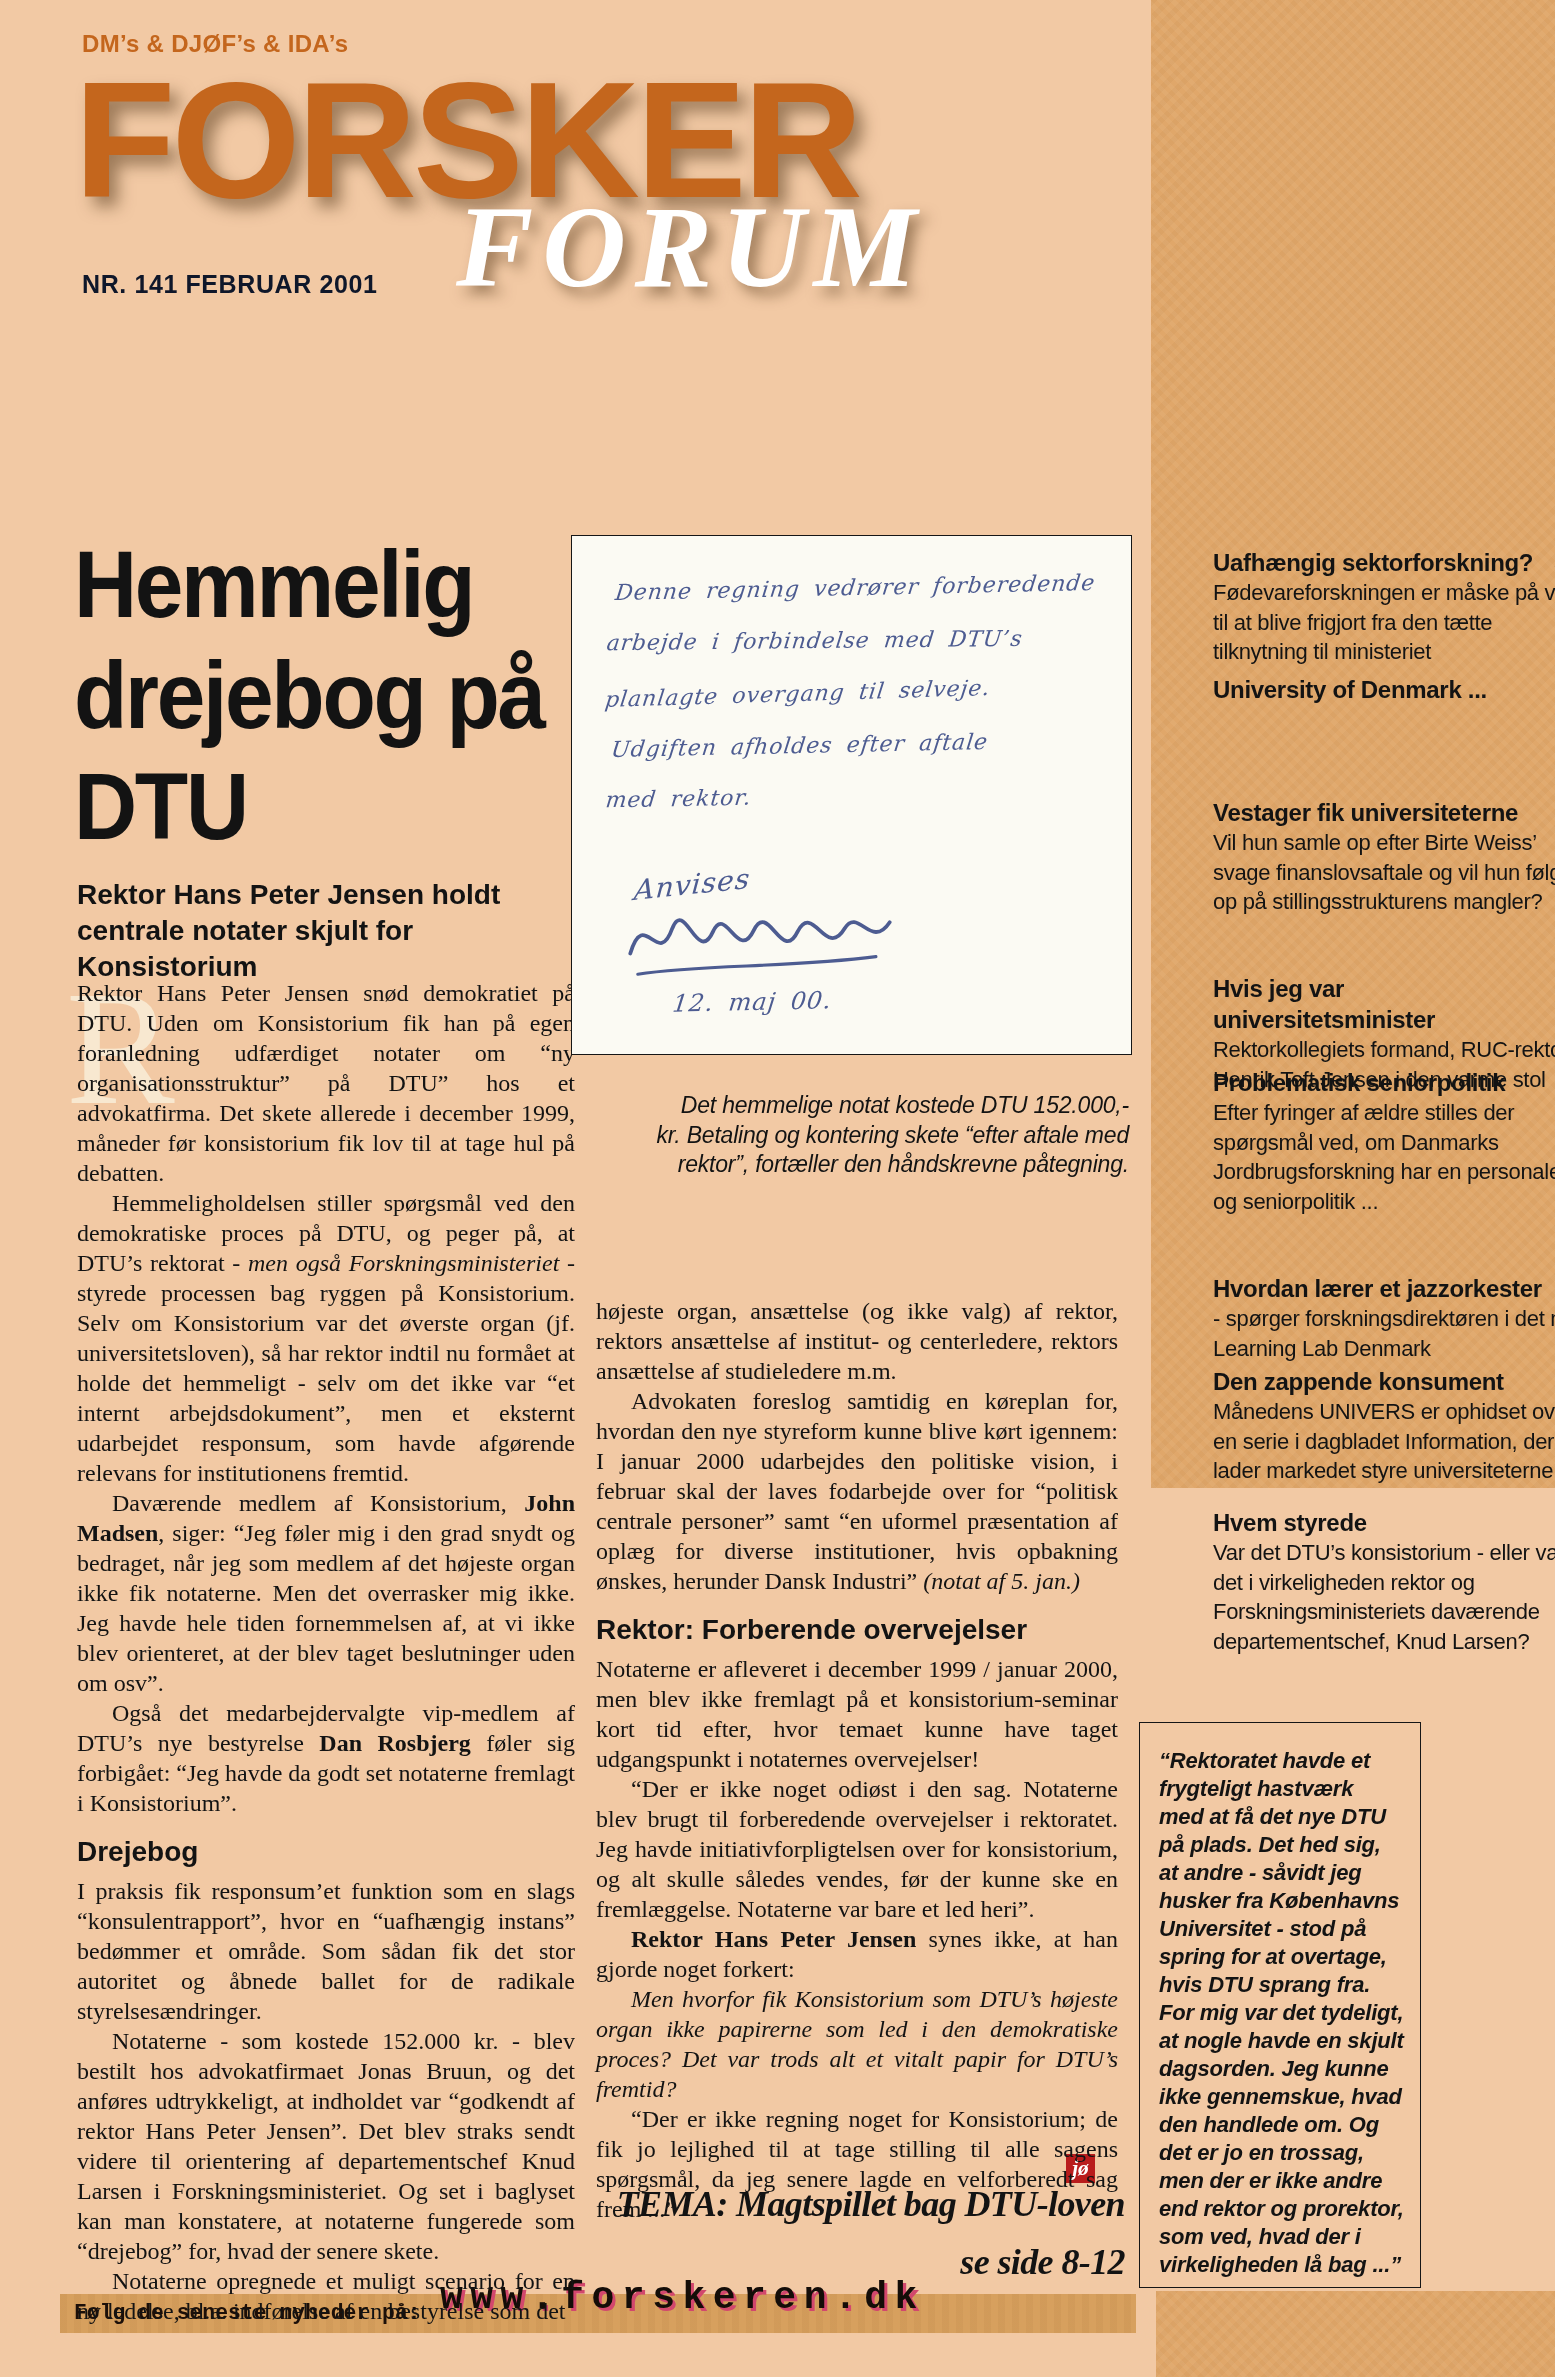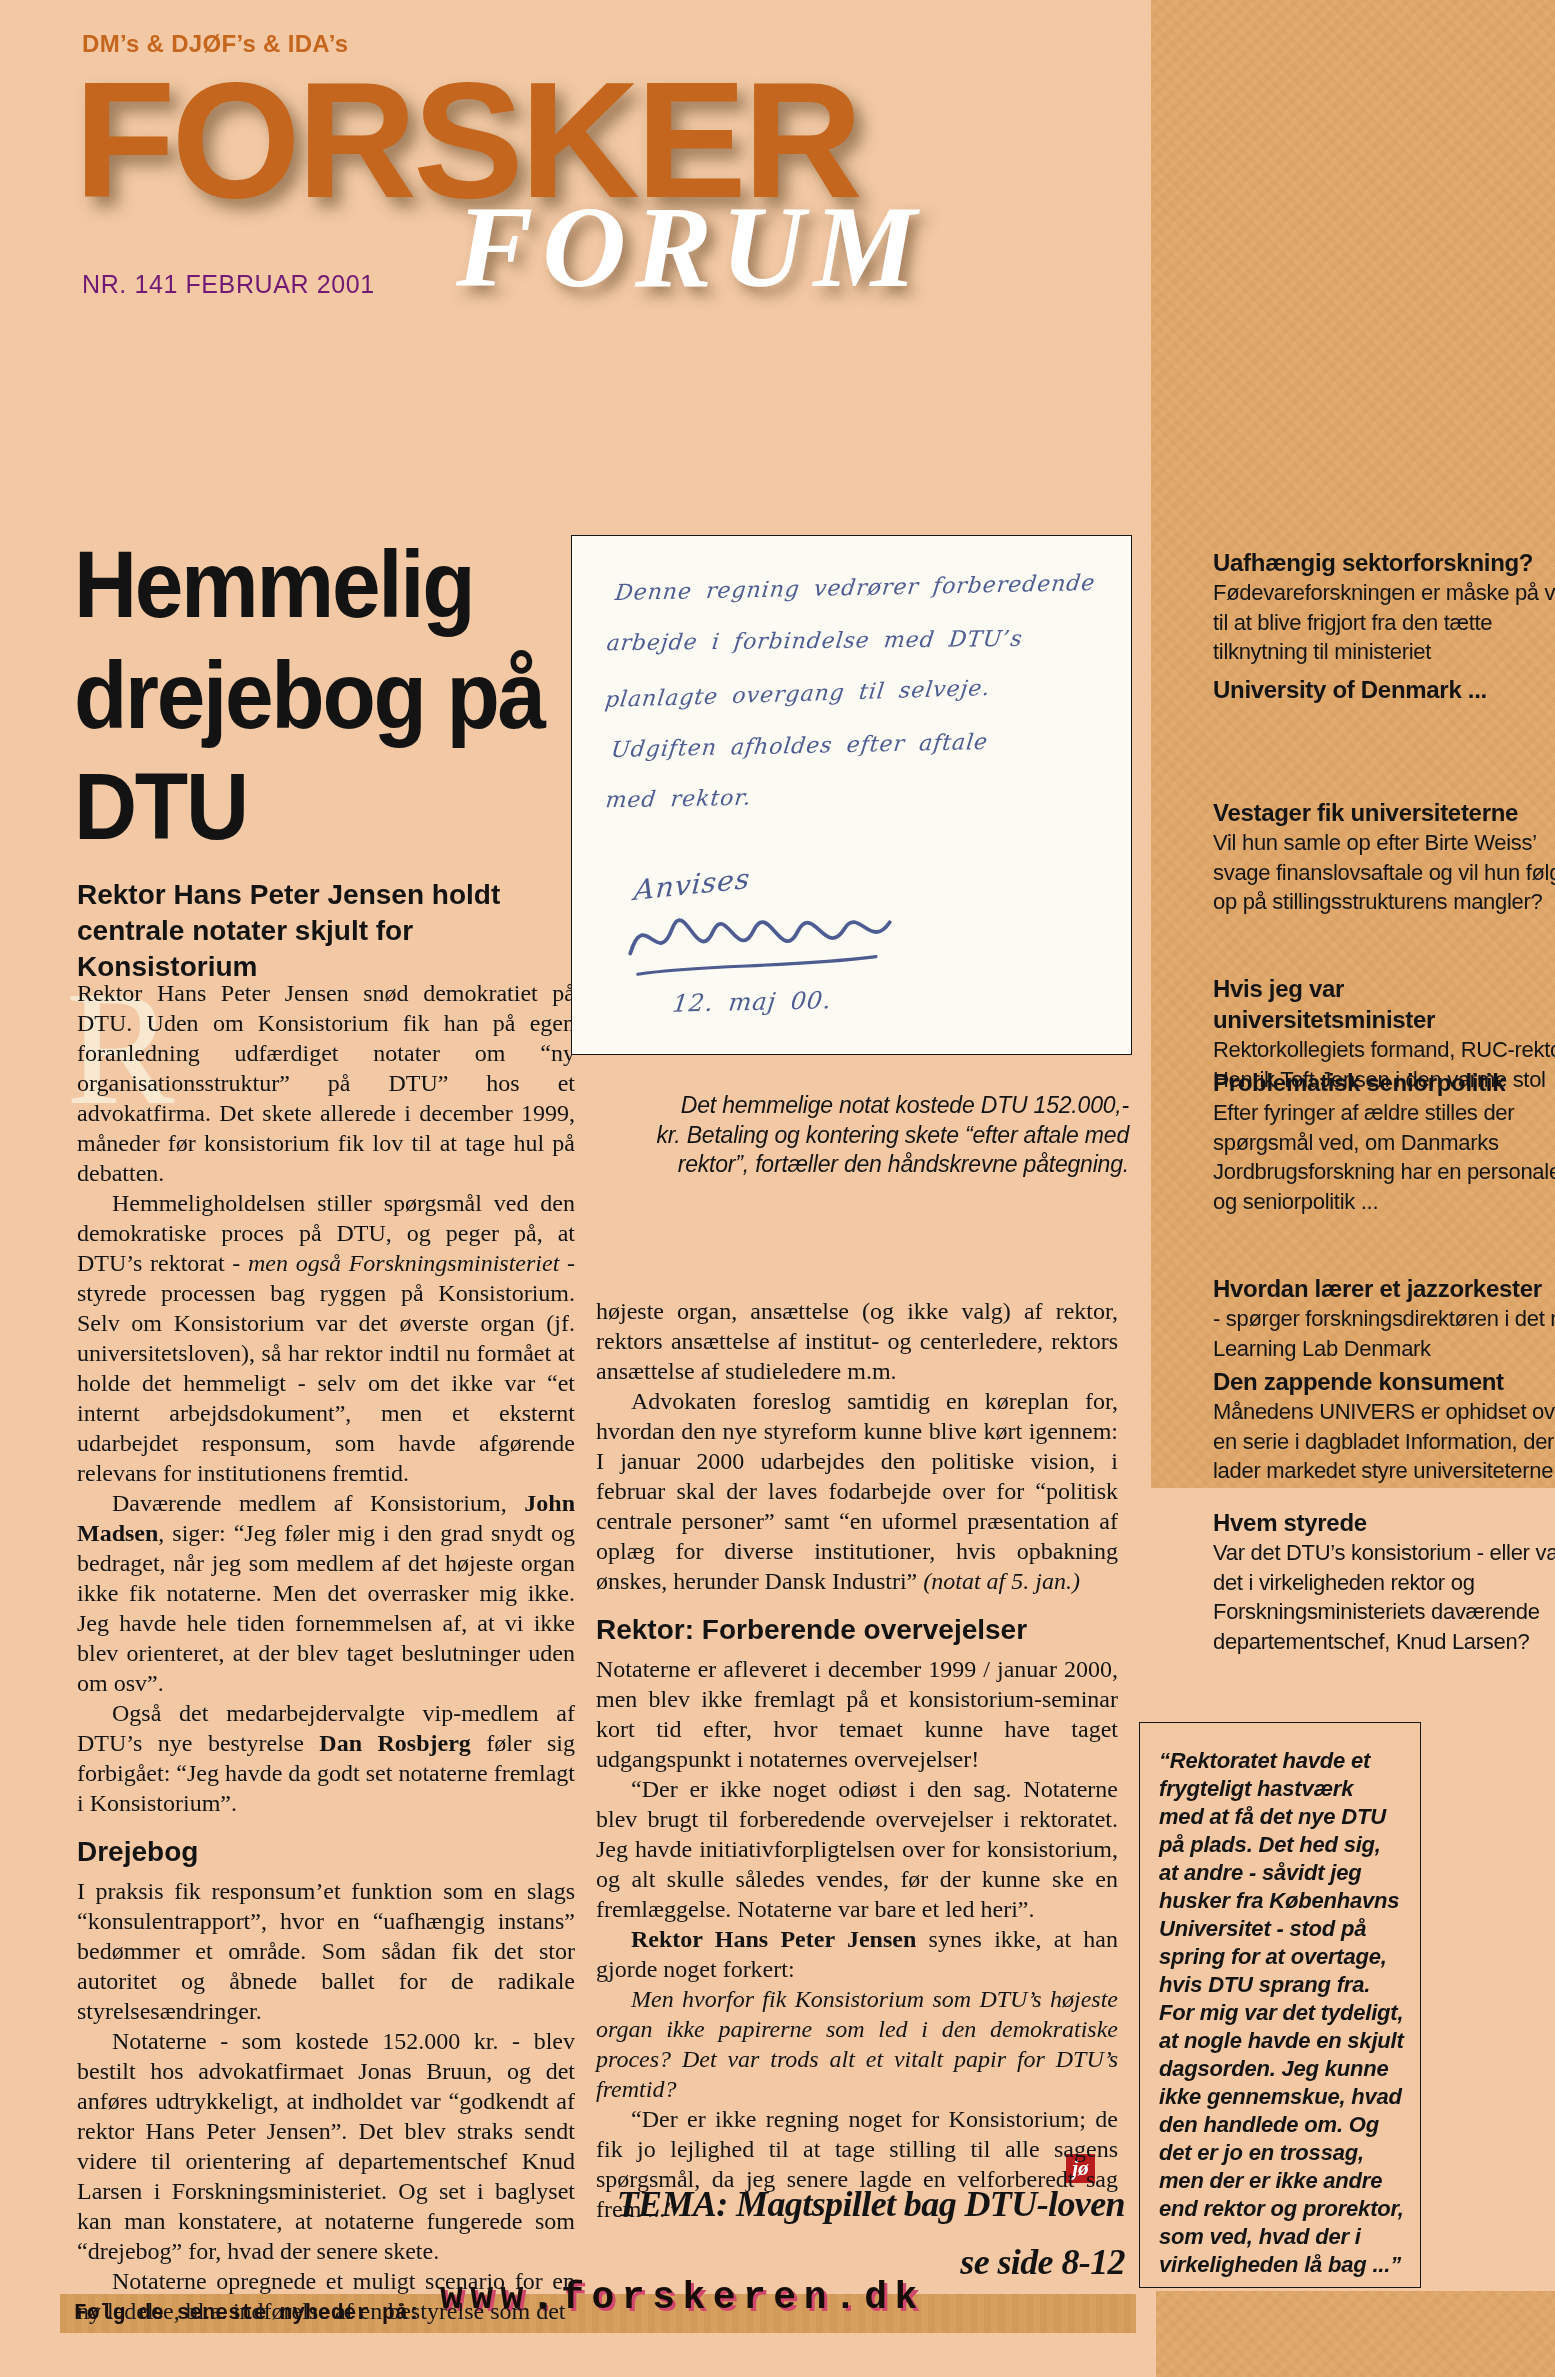--- a/index.html
+++ b/index.html
@@ -13,21 +13,21 @@
   .kraft-right{left:1151px;top:0;width:404px;height:1488px;}
   .kraft-bottom{left:1156px;top:2291px;width:399px;height:87px;}
   
   .assoc{position:absolute;left:82px;top:30px;font-size:24px;font-weight:bold;color:#c4661d;letter-spacing:0.3px;}
   .logo-main{position:absolute;left:74px;top:57px;font-size:166px;font-weight:bold;line-height:1;
              letter-spacing:-3.8px;color:#c4661d;white-space:nowrap;
              text-shadow:8.8px 10px 16.3px rgba(74,46,16,.5);}
   .logo-sub{position:absolute;left:456px;top:189px;font-family:"Liberation Serif",serif;
             font-style:italic;font-weight:bold;font-size:116px;line-height:1;letter-spacing:8.8px;
             color:#ffffff;white-space:nowrap;text-shadow:7.5px 7.5px 14px rgba(74,46,16,.5);}
-  .issue{position:absolute;left:82px;top:270px;font-size:25px;font-weight:normal;color:#701a75;letter-spacing:0.6px;}
+  .issue{position:absolute;left:82px;top:270px;font-size:25px;font-weight:bold;color:#0f172a;letter-spacing:0.6px;}
   
   .headline{position:absolute;left:74px;top:529px;font-size:94px;font-weight:bold;line-height:111px;
             letter-spacing:-2.5px;transform:scaleX(.93);transform-origin:left top;white-space:nowrap;}
   .subhead{position:absolute;left:77px;top:877px;width:509px;font-size:28px;font-weight:bold;line-height:36px;}
   .dropcap{position:absolute;left:66px;top:967px;font-family:"Liberation Serif",serif;
            font-size:163px;line-height:1;color:#f8e8d0;z-index:0;}
   
   .bodycol{position:absolute;z-index:1;font-family:"Liberation Serif",serif;font-size:24px;line-height:30px;
            text-align:justify;}
   .col1{left:77px;top:978px;width:498px;}

